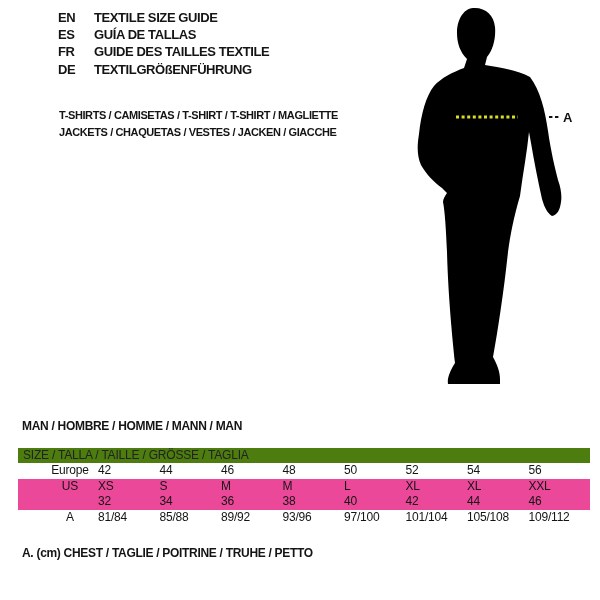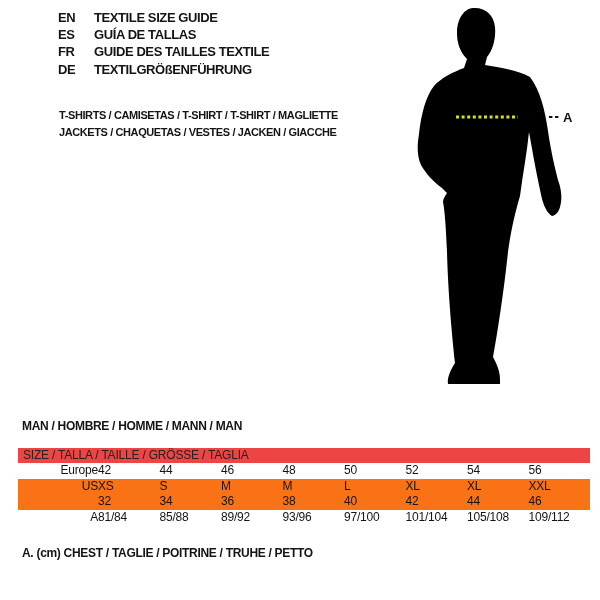--- a/index.html
+++ b/index.html
@@ -13,24 +13,24 @@
   .lang-row{display:flex;font-weight:bold;font-size:13px;line-height:17.2px;letter-spacing:-0.4px;}
   .lang-code{width:36px;flex:0 0 36px;}
   
   .cats{left:22px;top:107px;font-weight:bold;font-size:11px;line-height:16.5px;letter-spacing:-0.4px;margin-left:37px;}
   
   .figure{left:390px;top:0;width:210px;height:400px;}
   
   .section-title{left:22px;top:419px;font-weight:bold;font-size:12px;letter-spacing:-0.3px;}
   
   .size-table{left:18px;top:448px;width:572px;font-size:12px;letter-spacing:-0.2px;}
-  .thead{background:#ef4444;height:15px;line-height:15px;padding-left:5px;font-size:12px;color:#222;}
+  .thead{background:#4d7c0f;height:15px;line-height:15px;padding-left:5px;font-size:12px;color:#222;}
   .trow{display:grid;grid-template-columns:80px repeat(8,1fr);height:15.6px;line-height:15.6px;}
-  .trow.shaded{background:#f97316;}
-  .tlabel{padding-left:5px;text-align:right;margin-left:19px;}
+  .trow.shaded{background:#ec4899;}
+  .tlabel{padding-left:5px;text-align:center;margin-left:19px;}
   .tcell{text-align:left;}
   
   .footnote{left:22px;top:546px;font-weight:bold;font-size:12px;letter-spacing:-0.3px;}
 </style>
 </head>
 <body>
 
 <div class="abs langs">
   <div class="lang-row">
     <span class="lang-code">EN</span>

